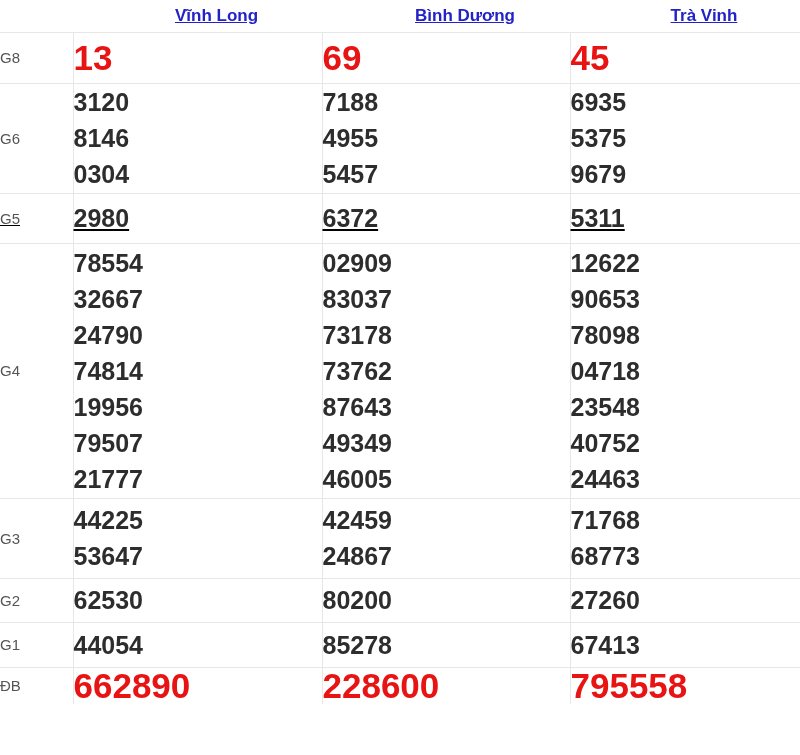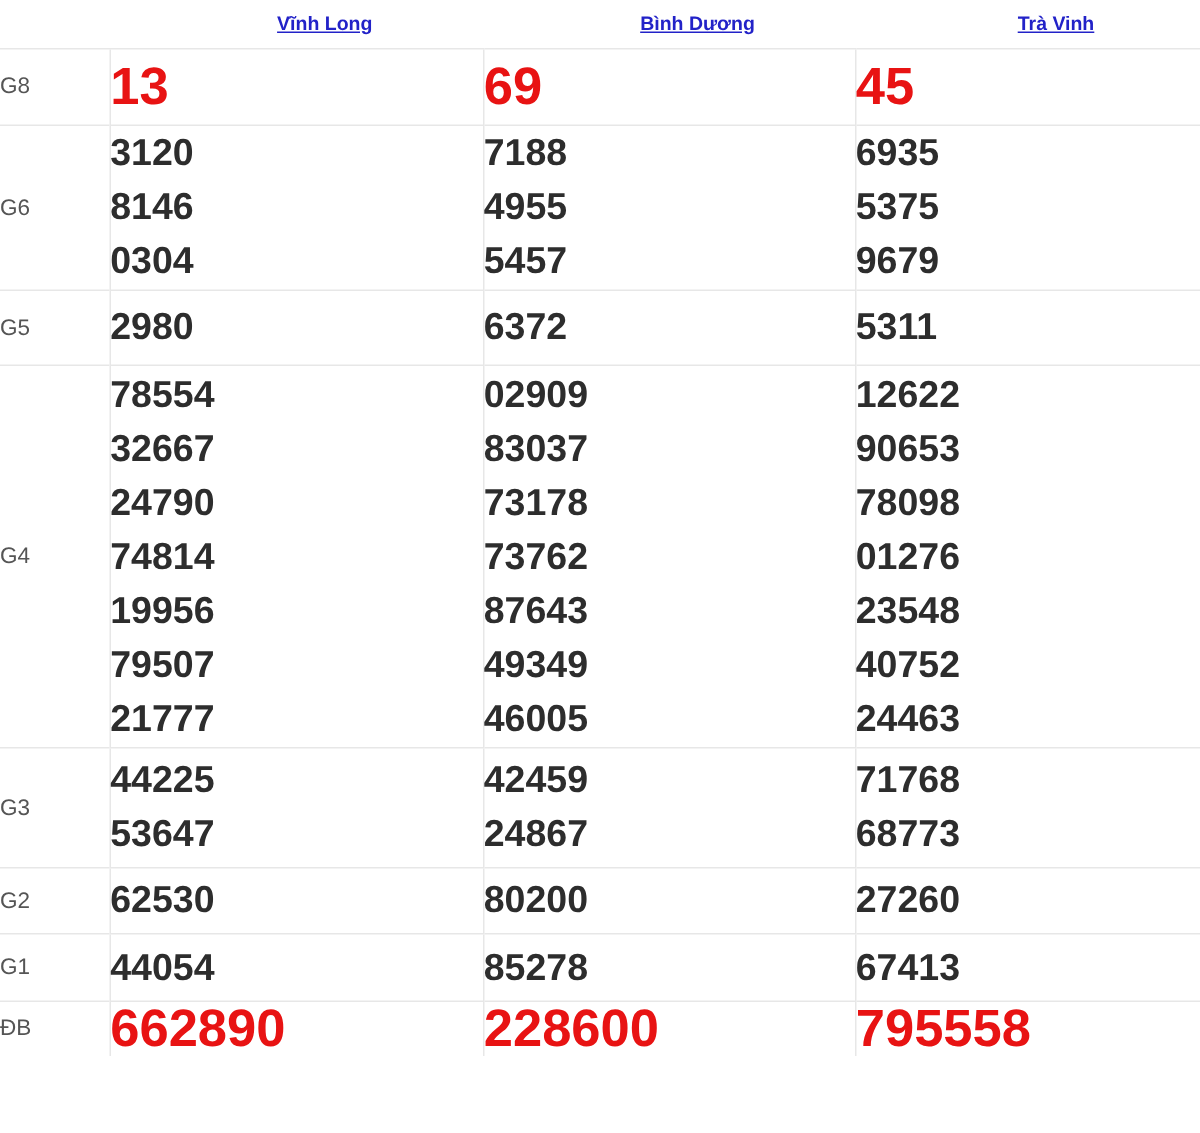--- a/index.html
+++ b/index.html
@@ -32,21 +32,21 @@
   thead tr{height:32px;}
   thead th{
     border:none;
     text-align:center;
     vertical-align:middle;
     padding:0;
   }
   a.province-link{
     color:var(--link);
     font-weight:bold;
-    font-size:13px;
+    font-size:17px;
     text-decoration:underline;
     cursor:pointer;
     margin-left:38px;
   }
 
   tbody th, tbody td{
     border-top:1px solid var(--border);
     text-align:left;
     vertical-align:middle;
     padding:0;
@@ -66,21 +66,21 @@
     line-height:36px;
   }
   tr.highlight .num{
     color:var(--highlight);
     font-size:35px;
   }
 
   tr.row-g8{height:51px;}
   tr.row-g7{height:45px;}
   tr.row-g6{height:110px;}
-  tr.row-g5{height:50px;}
+  tr.row-g5{height:50px;text-decoration:underline;}
   tr.row-g4{height:255px;}
   tr.row-g3{height:80px;margin-top:47px;}
   tr.row-g2{height:44px;}
   tr.row-g1{height:45px;}
   tr.row-db{height:29px;}
 </style>
 </head>
 <body>
 
 <table class="kqxs">
@@ -158,21 +158,21 @@
           <div class="num">73178</div>
           <div class="num">73762</div>
           <div class="num">87643</div>
           <div class="num">49349</div>
           <div class="num">46005</div>
         </td>
         <td>
           <div class="num">12622</div>
           <div class="num">90653</div>
           <div class="num">78098</div>
-          <div class="num">01276</div>
+          <div class="num">04718</div>
           <div class="num">23548</div>
           <div class="num">40752</div>
           <div class="num">24463</div>
         </td>
       </tr>
       <tr class="row-g3">
         <th class="row-label">G3</th>
         <td>
           <div class="num">44225</div>
           <div class="num">53647</div>

